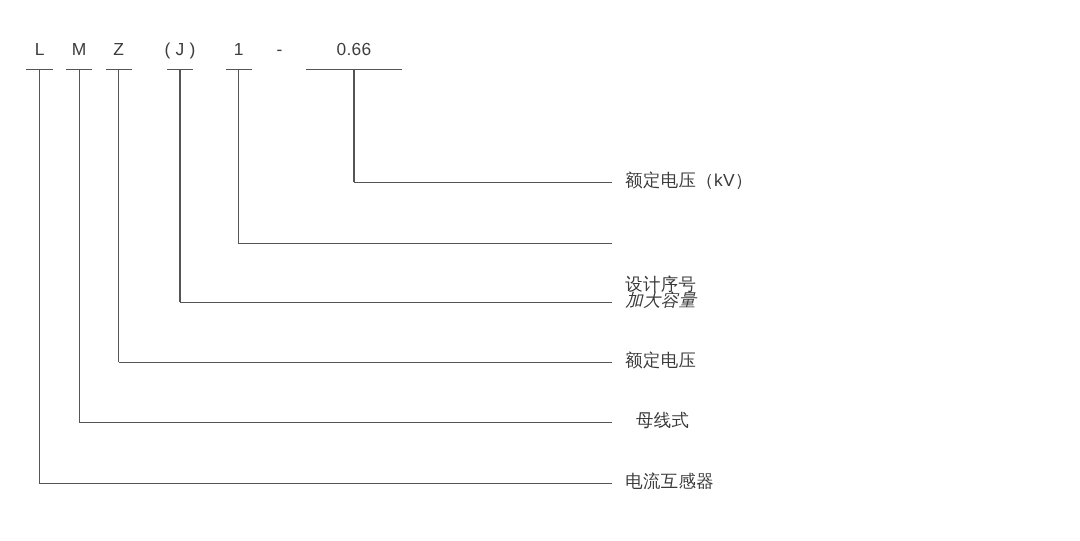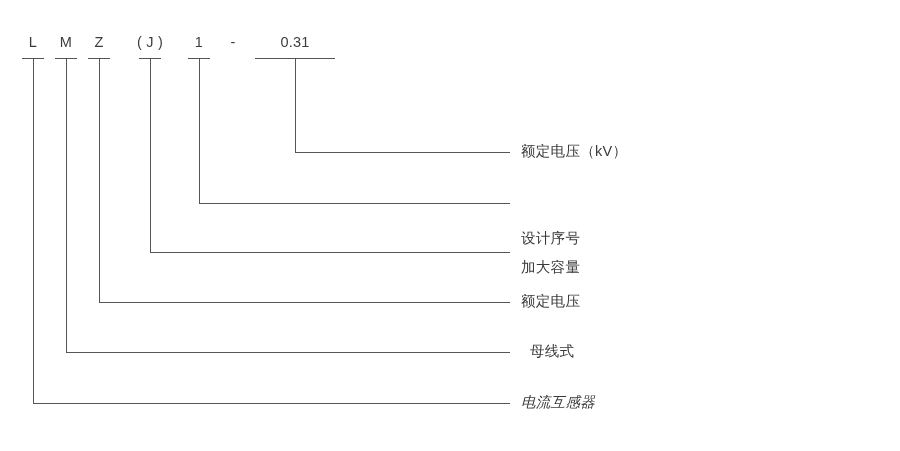--- a/index.html
+++ b/index.html
@@ -74,24 +74,24 @@
       </g>
   </svg>
 
   <div id="code-layer">
       <div class="code-text" style="left: -27px; top: 35px; width: 120px;">L</div>
       <div class="code-text" style="left: 6px; top: 35px; width: 120px;">M</div>
       <div class="code-text" style="left: 39px; top: 35px; width: 120px;">Z</div>
       <div class="code-text" style="left: 90px; top: 35px; width: 120px;">( J )</div>
       <div class="code-text" style="left: 139px; top: 35px; width: 120px;">1</div>
       <div class="code-text" style="left: 173px; top: 35px; width: 120px;">-</div>
-      <div class="code-text" style="left: 235px; top: 35px; width: 120px;">0.31</div>
+      <div class="code-text" style="left: 235px; top: 35px; width: 120px;">0.66</div>
     </div>
   <div id="label-layer">
       <div class="label-text" style="left: 521px; top: 144px;">额定电压（kV）</div>
       <div class="label-text" style="left: 521px; top: 195px; margin-top: 36px;">设计序号</div>
-      <div class="label-text" style="left: 521px; top: 260px;">加大容量</div>
+      <div class="label-text" style="left: 521px; top: 244px; font-style: italic;">加大容量</div>
       <div class="label-text" style="left: 521px; top: 294px;">额定电压</div>
       <div class="label-text" style="left: 530px; top: 344px;">母线式</div>
-      <div class="label-text" style="left: 521px; top: 395px; font-style: italic;">电流互感器</div>
+      <div class="label-text" style="left: 521px; top: 395px;">电流互感器</div>
     </div>
 
 </div>
 
 </body></html>

